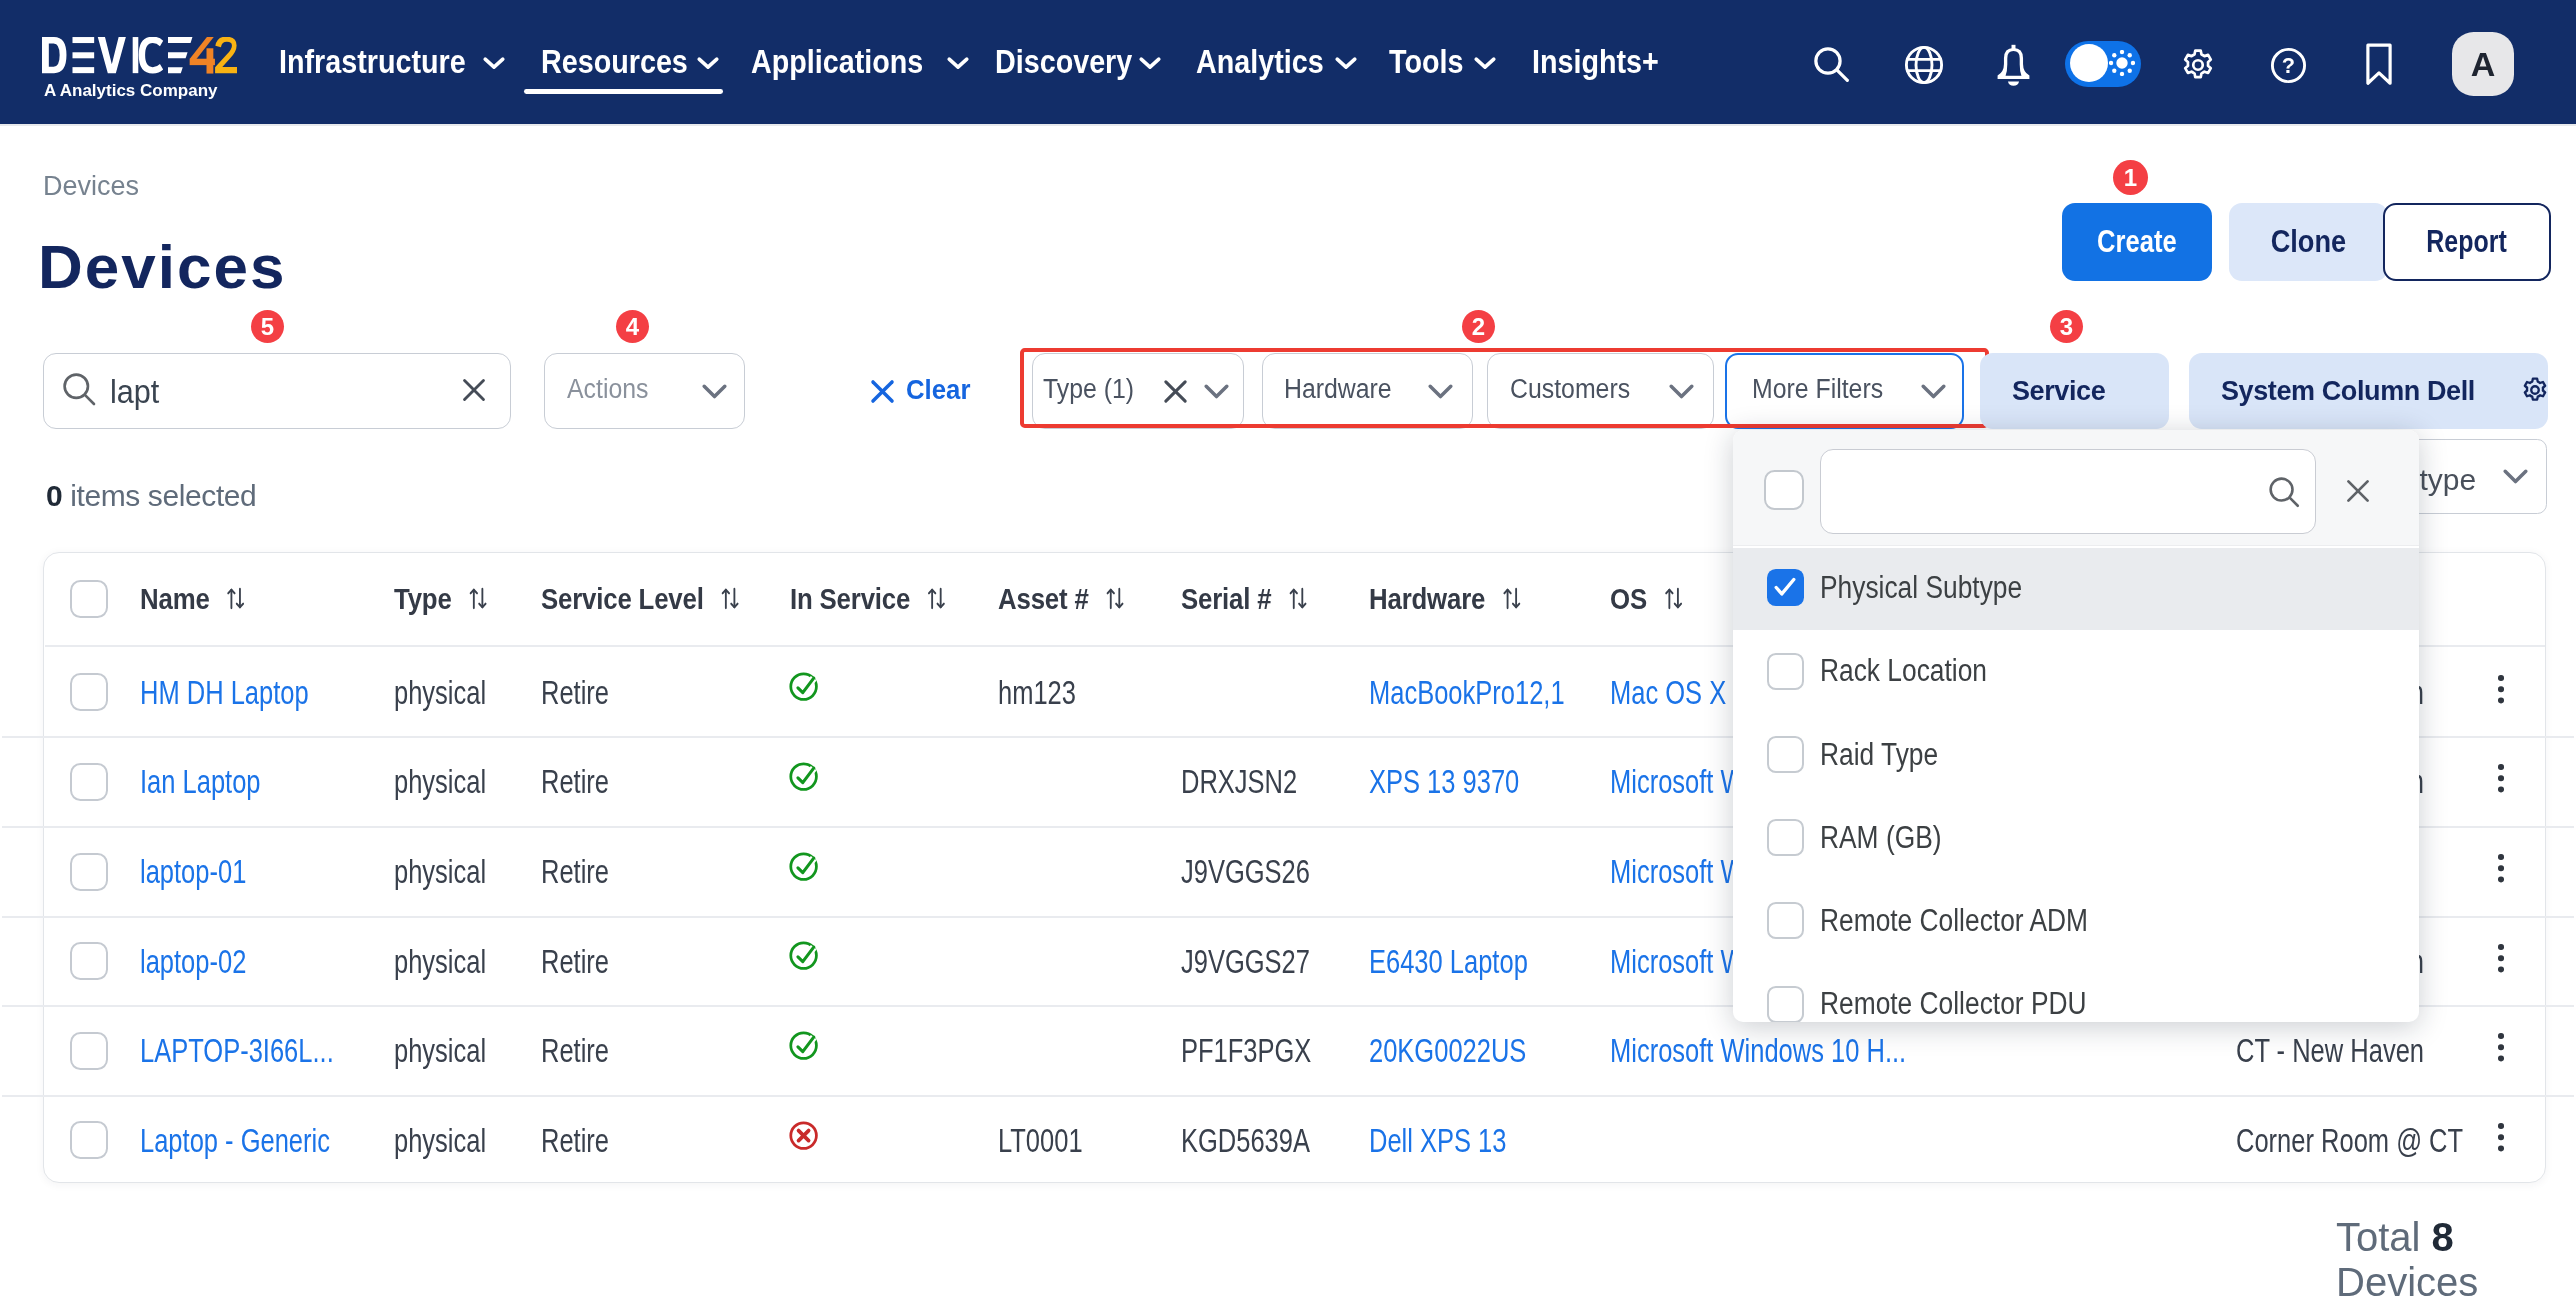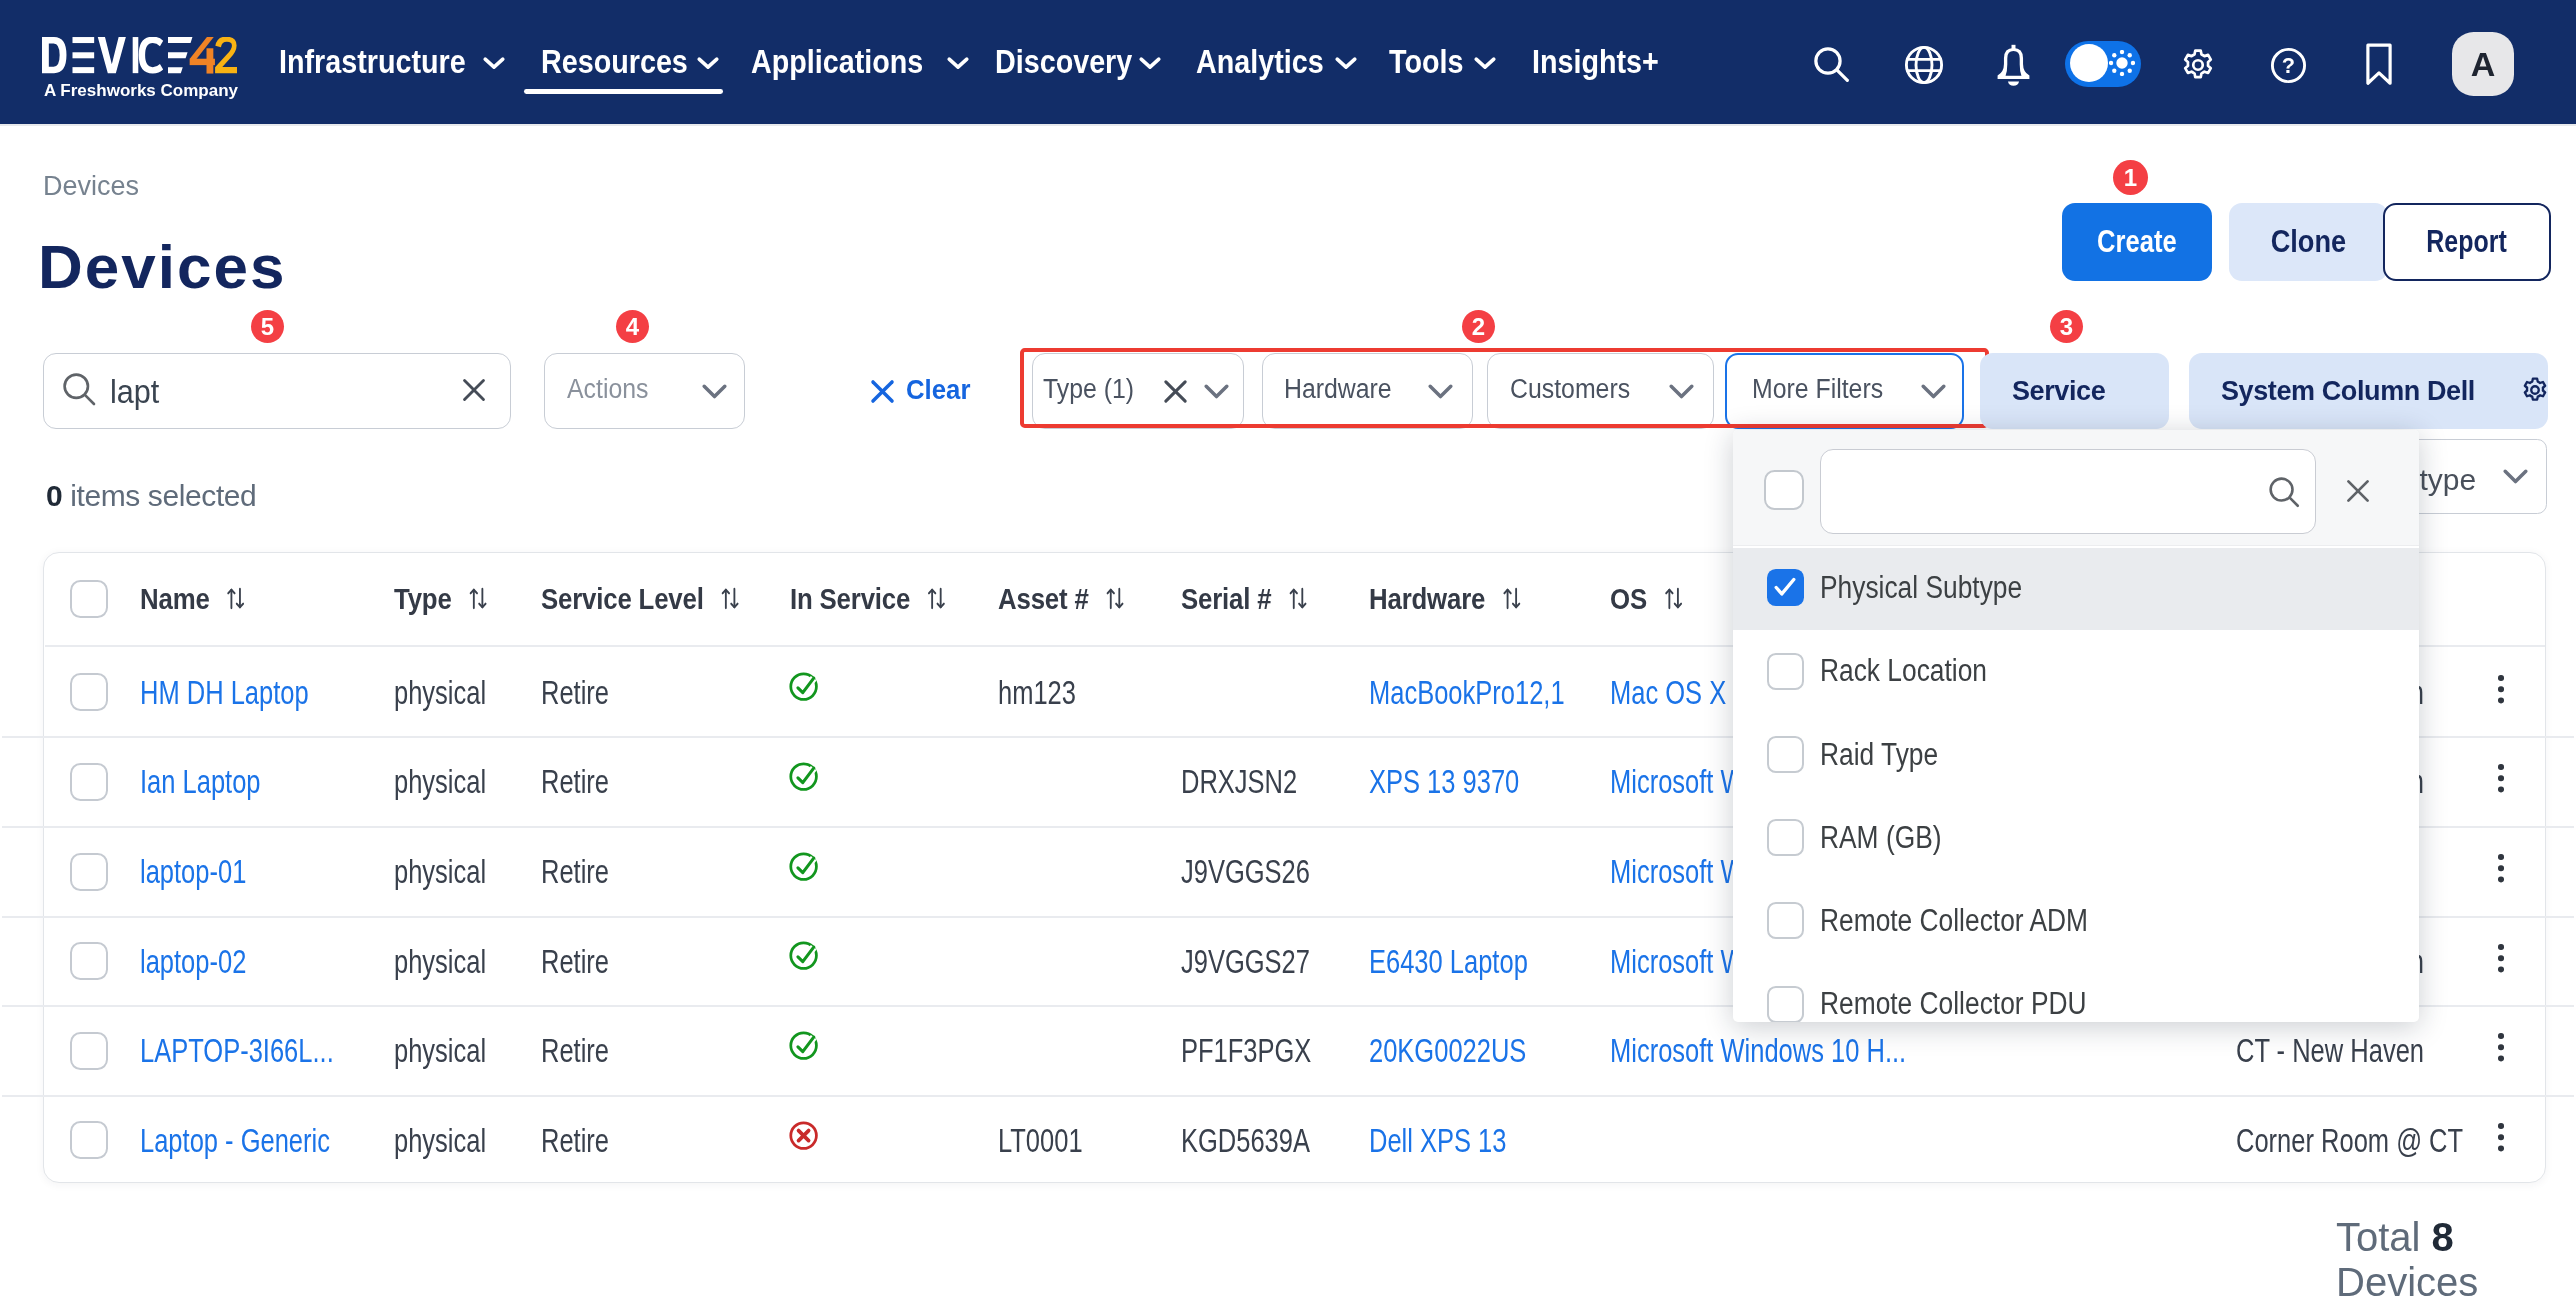--- a/index.html
+++ b/index.html
@@ -40,21 +40,21 @@
           <polygon points="157,19 181.4,19 179,26.5 157,26.5"></polygon>
           <polygon points="157,37.5 175.4,37.5 173,45 157,45"></polygon>
       </g>
       <g fill="#F08325">
         <polygon points="205.5,0 214,0 192.5,27.5 184,27.5"></polygon>
         <rect x="184" y="27" width="31.5" height="8"></rect>
         <rect x="205" y="14" width="8.5" height="31.5"></rect>
       </g>
       <path fill="#F8B213" d="M216,11 q2,-11.5 13,-11.5 q13.5,0 13.5,11 q0,7.5 -8,16 l-9.8,10.7 h18.6 v7.8 h-27.6 v-7.4 l14.5,-15.7 q6.5,-7 6.5,-11.2 q0,-4.7 -6.3,-4.7 q-6.3,0 -7.4,6.7 z"></path>
     </svg>
-    <div class="abs" style="left:44px; top:81px; color:#fff; font-size:17px; font-weight:600;">A Freshworks Company</div>
+    <div class="abs" style="left:44px; top:81px; color:#fff; font-size:17px; font-weight:600;">A Analytics Company</div>
     <div class="navlink" style="left:279px;">Infrastructure</div>
       <svg class="abs" style="left:482px;top:56px" width="24" height="14.4" viewBox="0 0 30 18">
         <polyline class="chev" points="4,4 15,14 26,4"></polyline>
       </svg>
     <div class="navlink" style="left:541px;">Resources</div>
       <svg class="abs" style="left:696px;top:56px" width="24" height="14.4" viewBox="0 0 30 18">
         <polyline class="chev" points="4,4 15,14 26,4"></polyline>
       </svg>
     <div class="abs" style="left:524px; top:89px; width:199px; height:4.8px; background:#fff; border-radius:2.4px;"></div>
     <div class="navlink" style="left:751px;">Applications</div>
@@ -377,21 +377,21 @@
         </g>
       </svg>
     <div class="cell" style="left:998px; top:1140px;">LT0001</div>
     <div class="cell" style="left:1181px; top:1140px;">KGD5639A</div>
     <div class="cell link" style="left:1369px; top:1140px;">Dell XPS 13</div>
     <div class="cell" style="left:2236px; top:1140px;">Corner Room @ CT</div>
     <div class="dots" style="top:1140px;"></div>
     <div class="abs" style="left:2336px; top:1215px; font-size:40px; color:#5F6B7A;">Total <b style="color:#202A37;">8</b> Devices</div>
   </div>
   <div id="overlays">
-    <div class="abs" style="left:1733px; top:430px; width:686px; height:592px; background:#fff; border-radius:5px; box-shadow:0 4.8px 29px rgba(20,30,50,0.22); overflow:hidden;">
+    <div class="abs" style="left:1733px; top:430px; width:686px; height:592px; background:#fff; border-radius:10px; box-shadow:0 4.8px 29px rgba(20,30,50,0.22); overflow:hidden;">
       <div class="abs" style="left:0; top:0; width:686px; height:116px; background:#F6F7F8; border-bottom:1.6px solid #ECEDEF;"></div>
       <div class="abs" style="left:31px; top:40px; width:40px; height:40px; border:2.4px solid #C3C8CE; border-radius:10.4px; background:#fff;"></div>
       <div class="abs" style="left:87px; top:19px; width:496px; height:85px; background:#fff; border:1.6px solid #C9CCD3; border-radius:13px;"></div>
       <svg class="abs" style="left:534px; top:45px;" width="34" height="34" viewBox="0 0 42 42">
           <circle cx="18" cy="18" r="13.5" fill="none" stroke="#5F6368" stroke-width="3.2"></circle>
           <line x1="28" y1="28" x2="38" y2="38" stroke="#5F6368" stroke-width="3.2" stroke-linecap="round"></line>
         </svg>
       <svg class="abs" style="left:609px; top:45px;" width="32" height="32" viewBox="0 0 40 40">
           <g stroke="#5F6368" stroke-width="3.4" stroke-linecap="round">
             <line x1="8" y1="8" x2="32" y2="32"></line>

